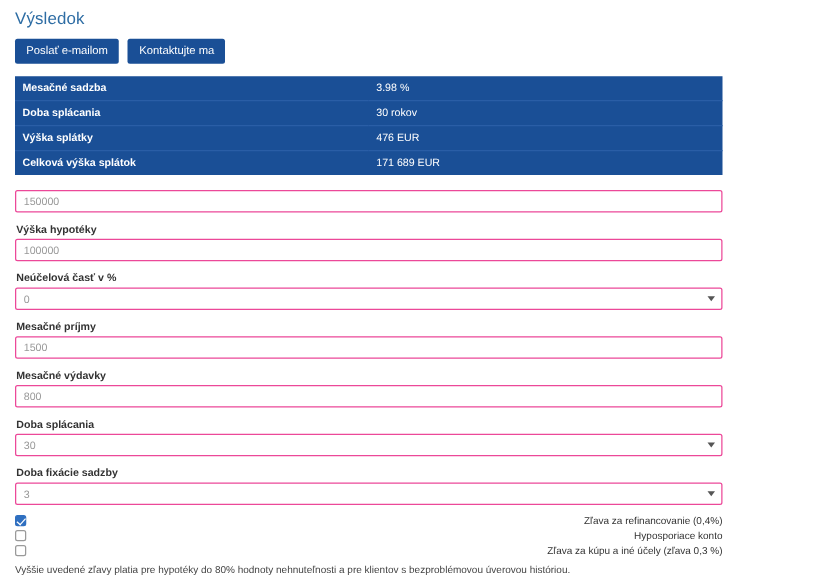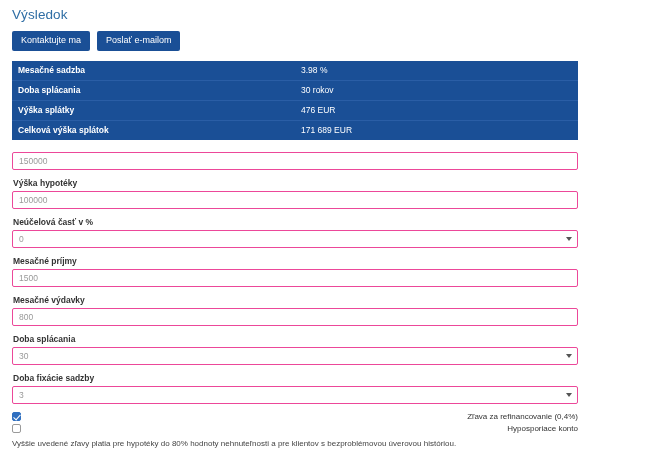--- a/index.html
+++ b/index.html
@@ -146,22 +146,22 @@
   }
 </style>
 </head>
 <body>
 
 <div class="page">
 
   <h1 class="title">Výsledok</h1>
 
   <div class="btn-row">
+    <button class="btn">Poslať e-mailom</button>
     <button class="btn">Kontaktujte ma</button>
-    <button class="btn">Poslať e-mailom</button>
   </div>
 
   <table class="results-table">
     <tbody>
       <tr>
         <td class="label">Mesačné sadzba</td>
         <td class="value">3.98 %</td>
       </tr>
       <tr>
         <td class="label">Doba splácania</td>
@@ -229,17 +229,21 @@
 
   <div class="checks">
     <div class="check-row">
       <span class="cb checked"></span>
       <span class="check-label">Zľava za refinancovanie (0,4%)</span>
     </div>
     <div class="check-row">
       <span class="cb"></span>
       <span class="check-label">Hyposporiace konto</span>
     </div>
+    <div class="check-row">
+      <span class="cb"></span>
+      <span class="check-label">Zľava za kúpu a iné účely (zľava 0,3 %)</span>
+    </div>
   </div>
 
   <div class="footnote">Vyššie uvedené zľavy platia pre hypotéky do 80% hodnoty nehnuteľnosti a pre klientov s bezproblémovou úverovou históriou.</div>
 
 </div>
 
 </body></html>

